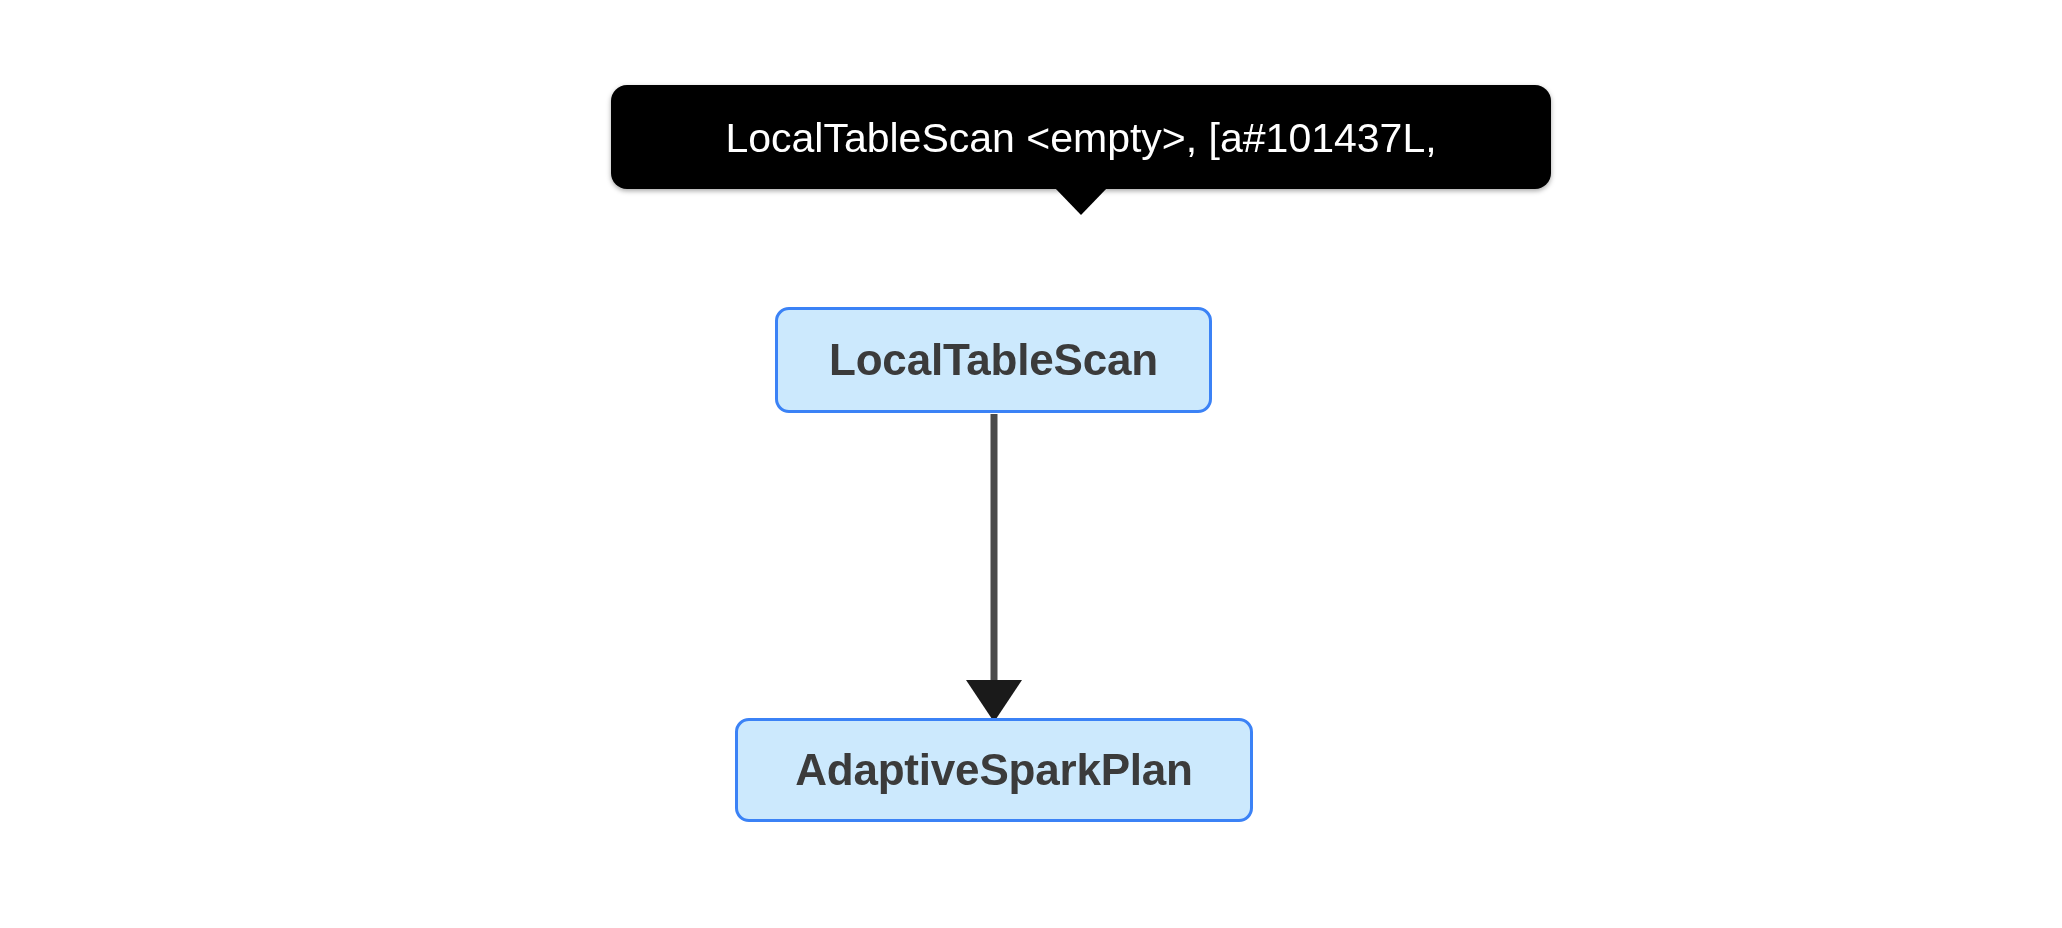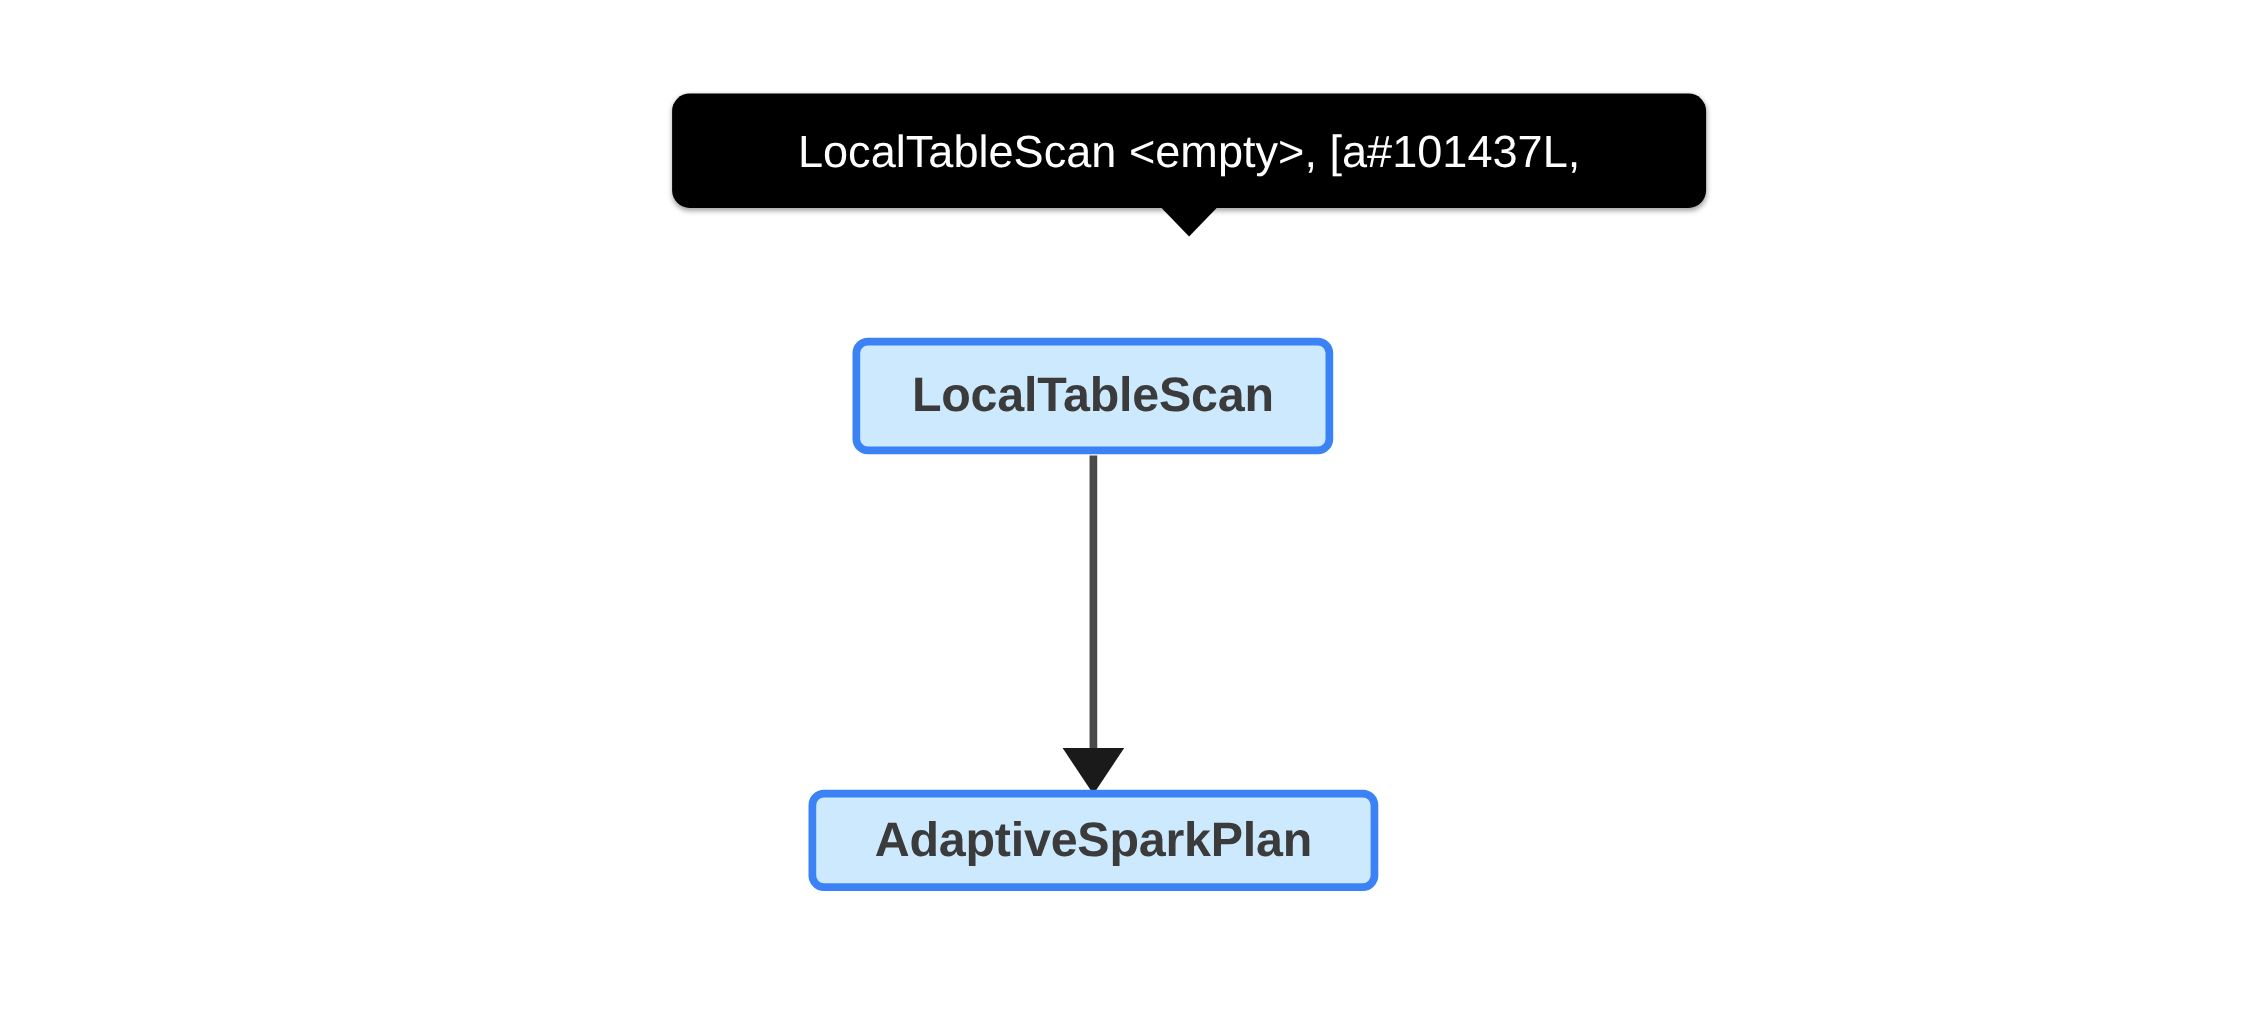--- a/index.html
+++ b/index.html
@@ -22,21 +22,21 @@
     top: 0;
     width: 2062px;
     height: 928px;
   }
 
   
   .node {
     position: absolute;
     box-sizing: border-box;
     background: #cce9fd;
-    border: 7px solid #3b82f6;
+    border: 3px solid #3b82f6;
     border-radius: 14px;
     display: flex;
     align-items: center;
     justify-content: center;
     color: #3b3b3b;
     font-weight: bold;
     letter-spacing: -0.2px;
     white-space: nowrap;
     user-select: none;
   }
@@ -46,21 +46,21 @@
     top: 307px;
     width: 437px;
     height: 106px;
     font-size: 44px;
   }
 
   #node-adaptivesparkplan {
     left: 735px;
     top: 718px;
     width: 518px;
-    height: 92px;
+    height: 104px;
     font-size: 44px;
   }
 
   
   #edge-localtablescan-adaptivesparkplan {
     position: absolute;
     left: 0;
     top: 0;
     width: 2062px;
     height: 928px;

